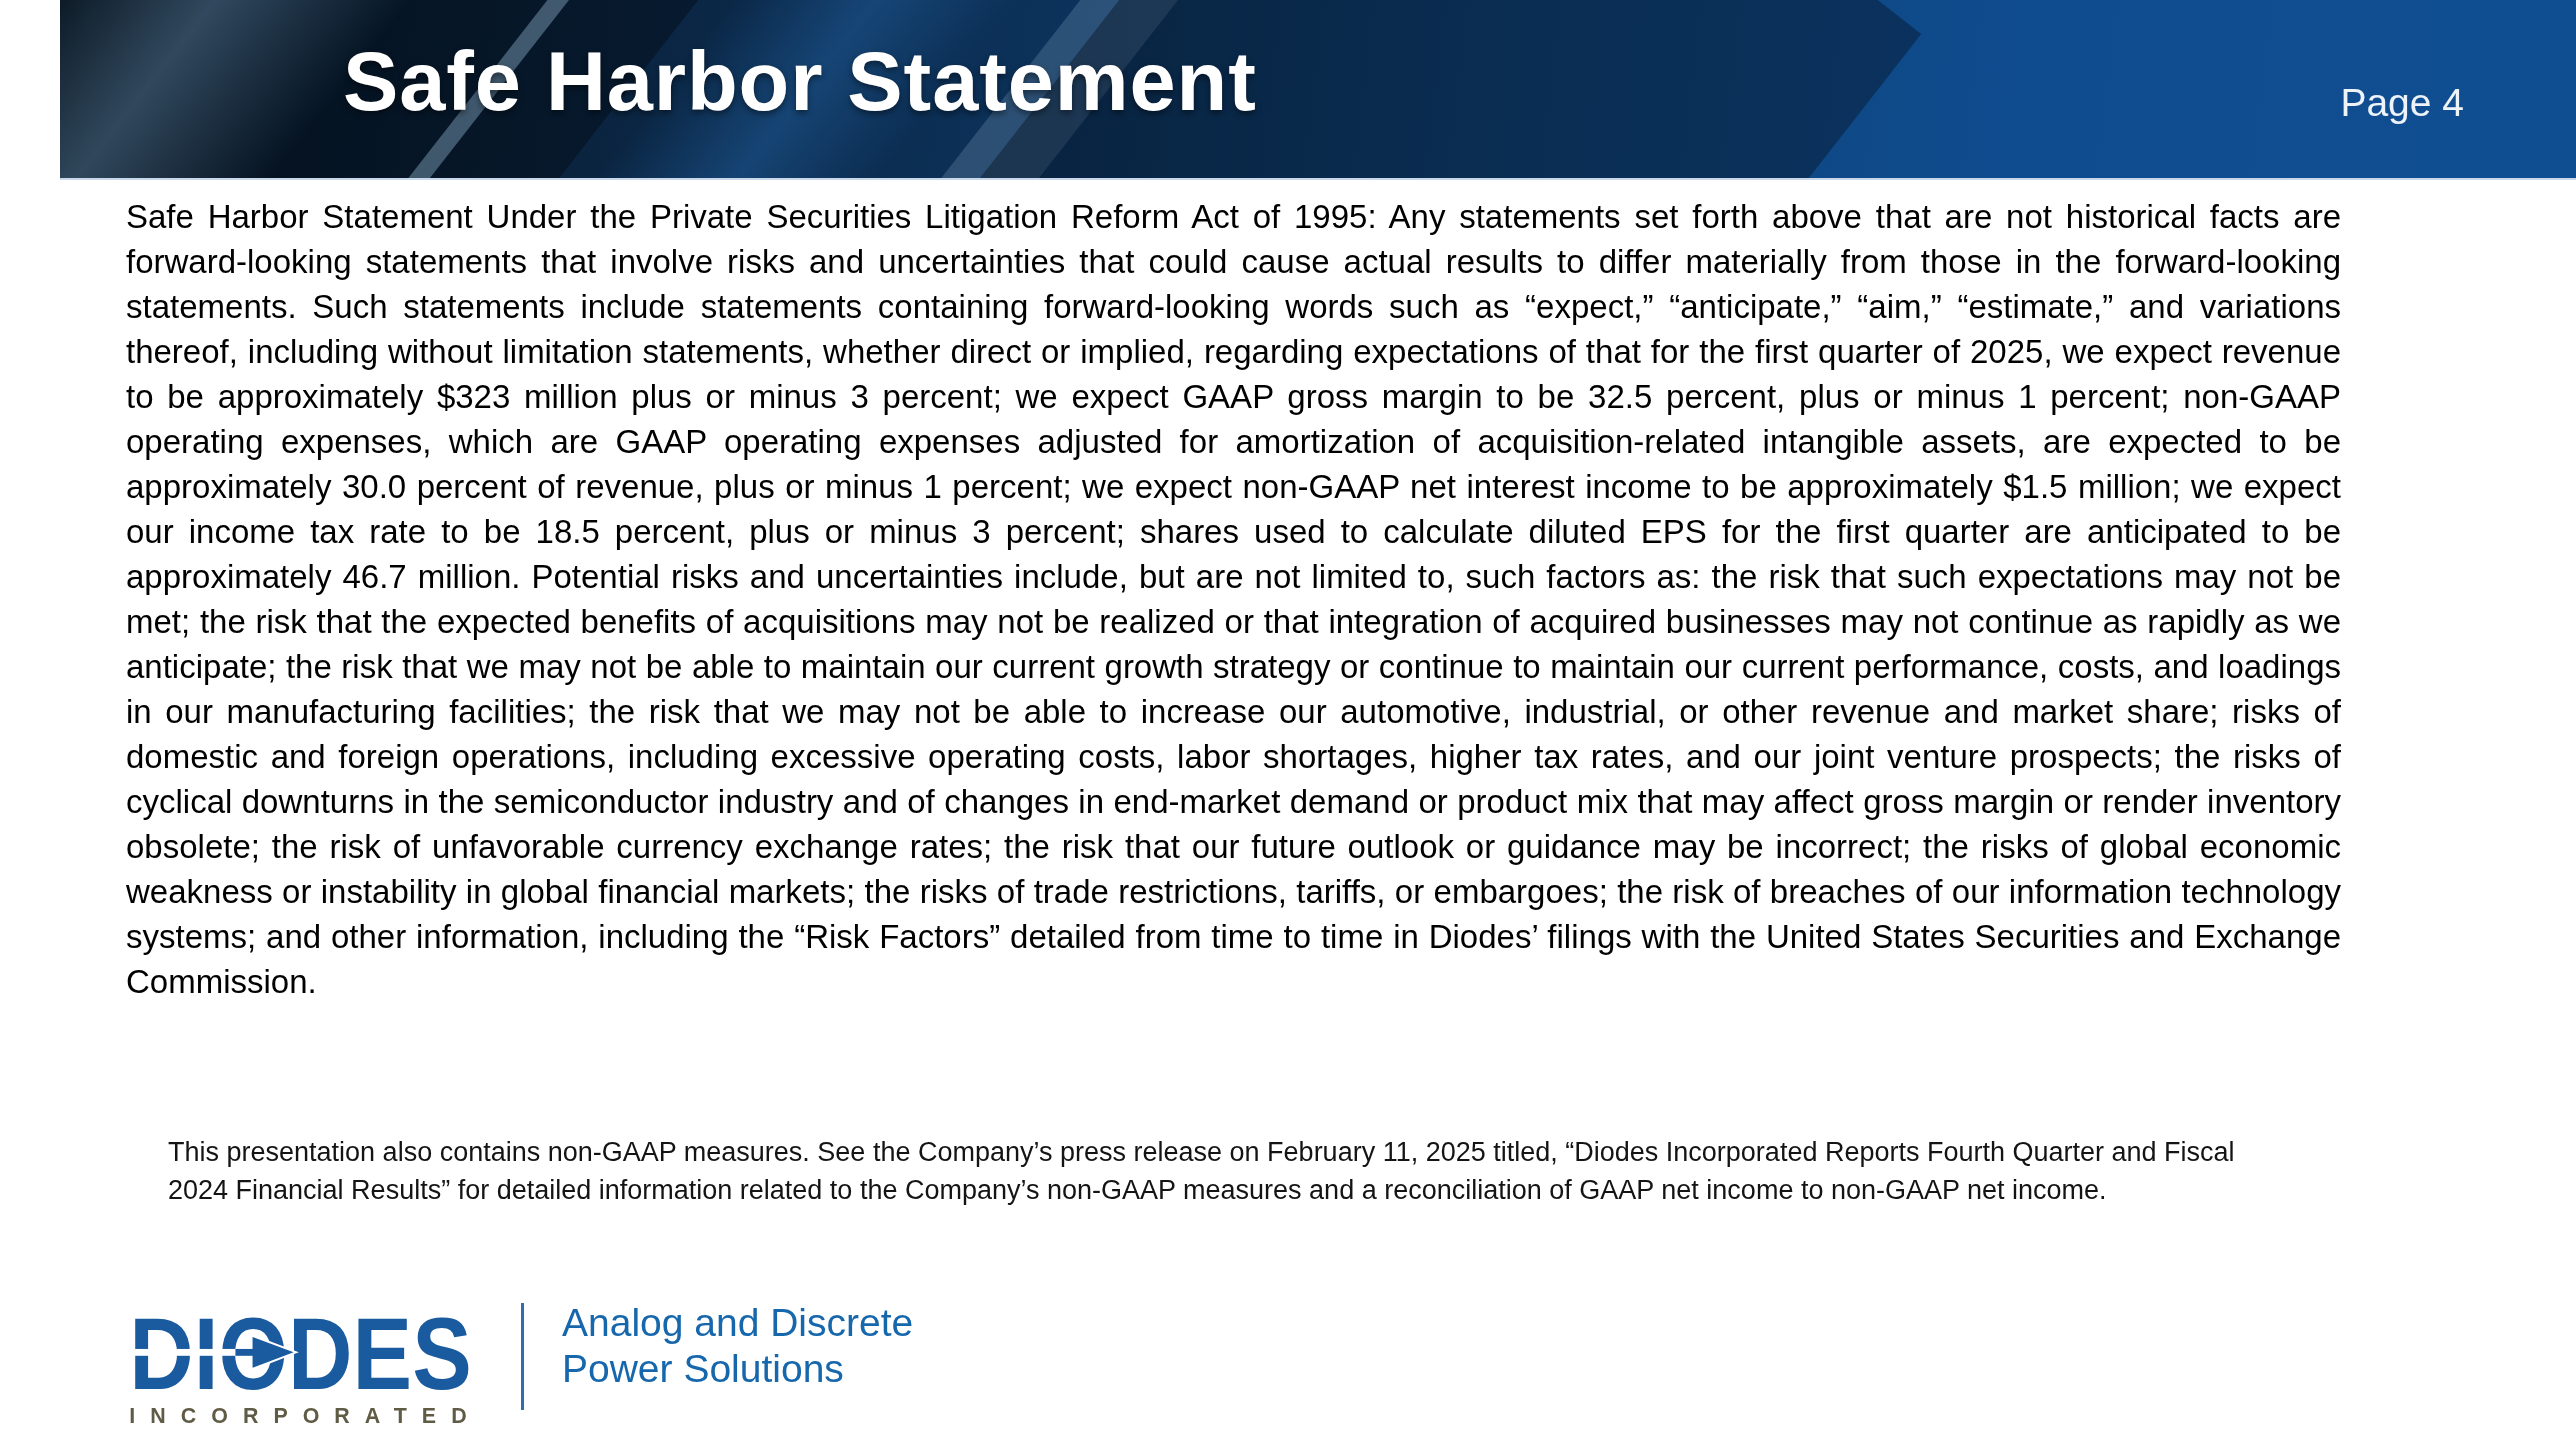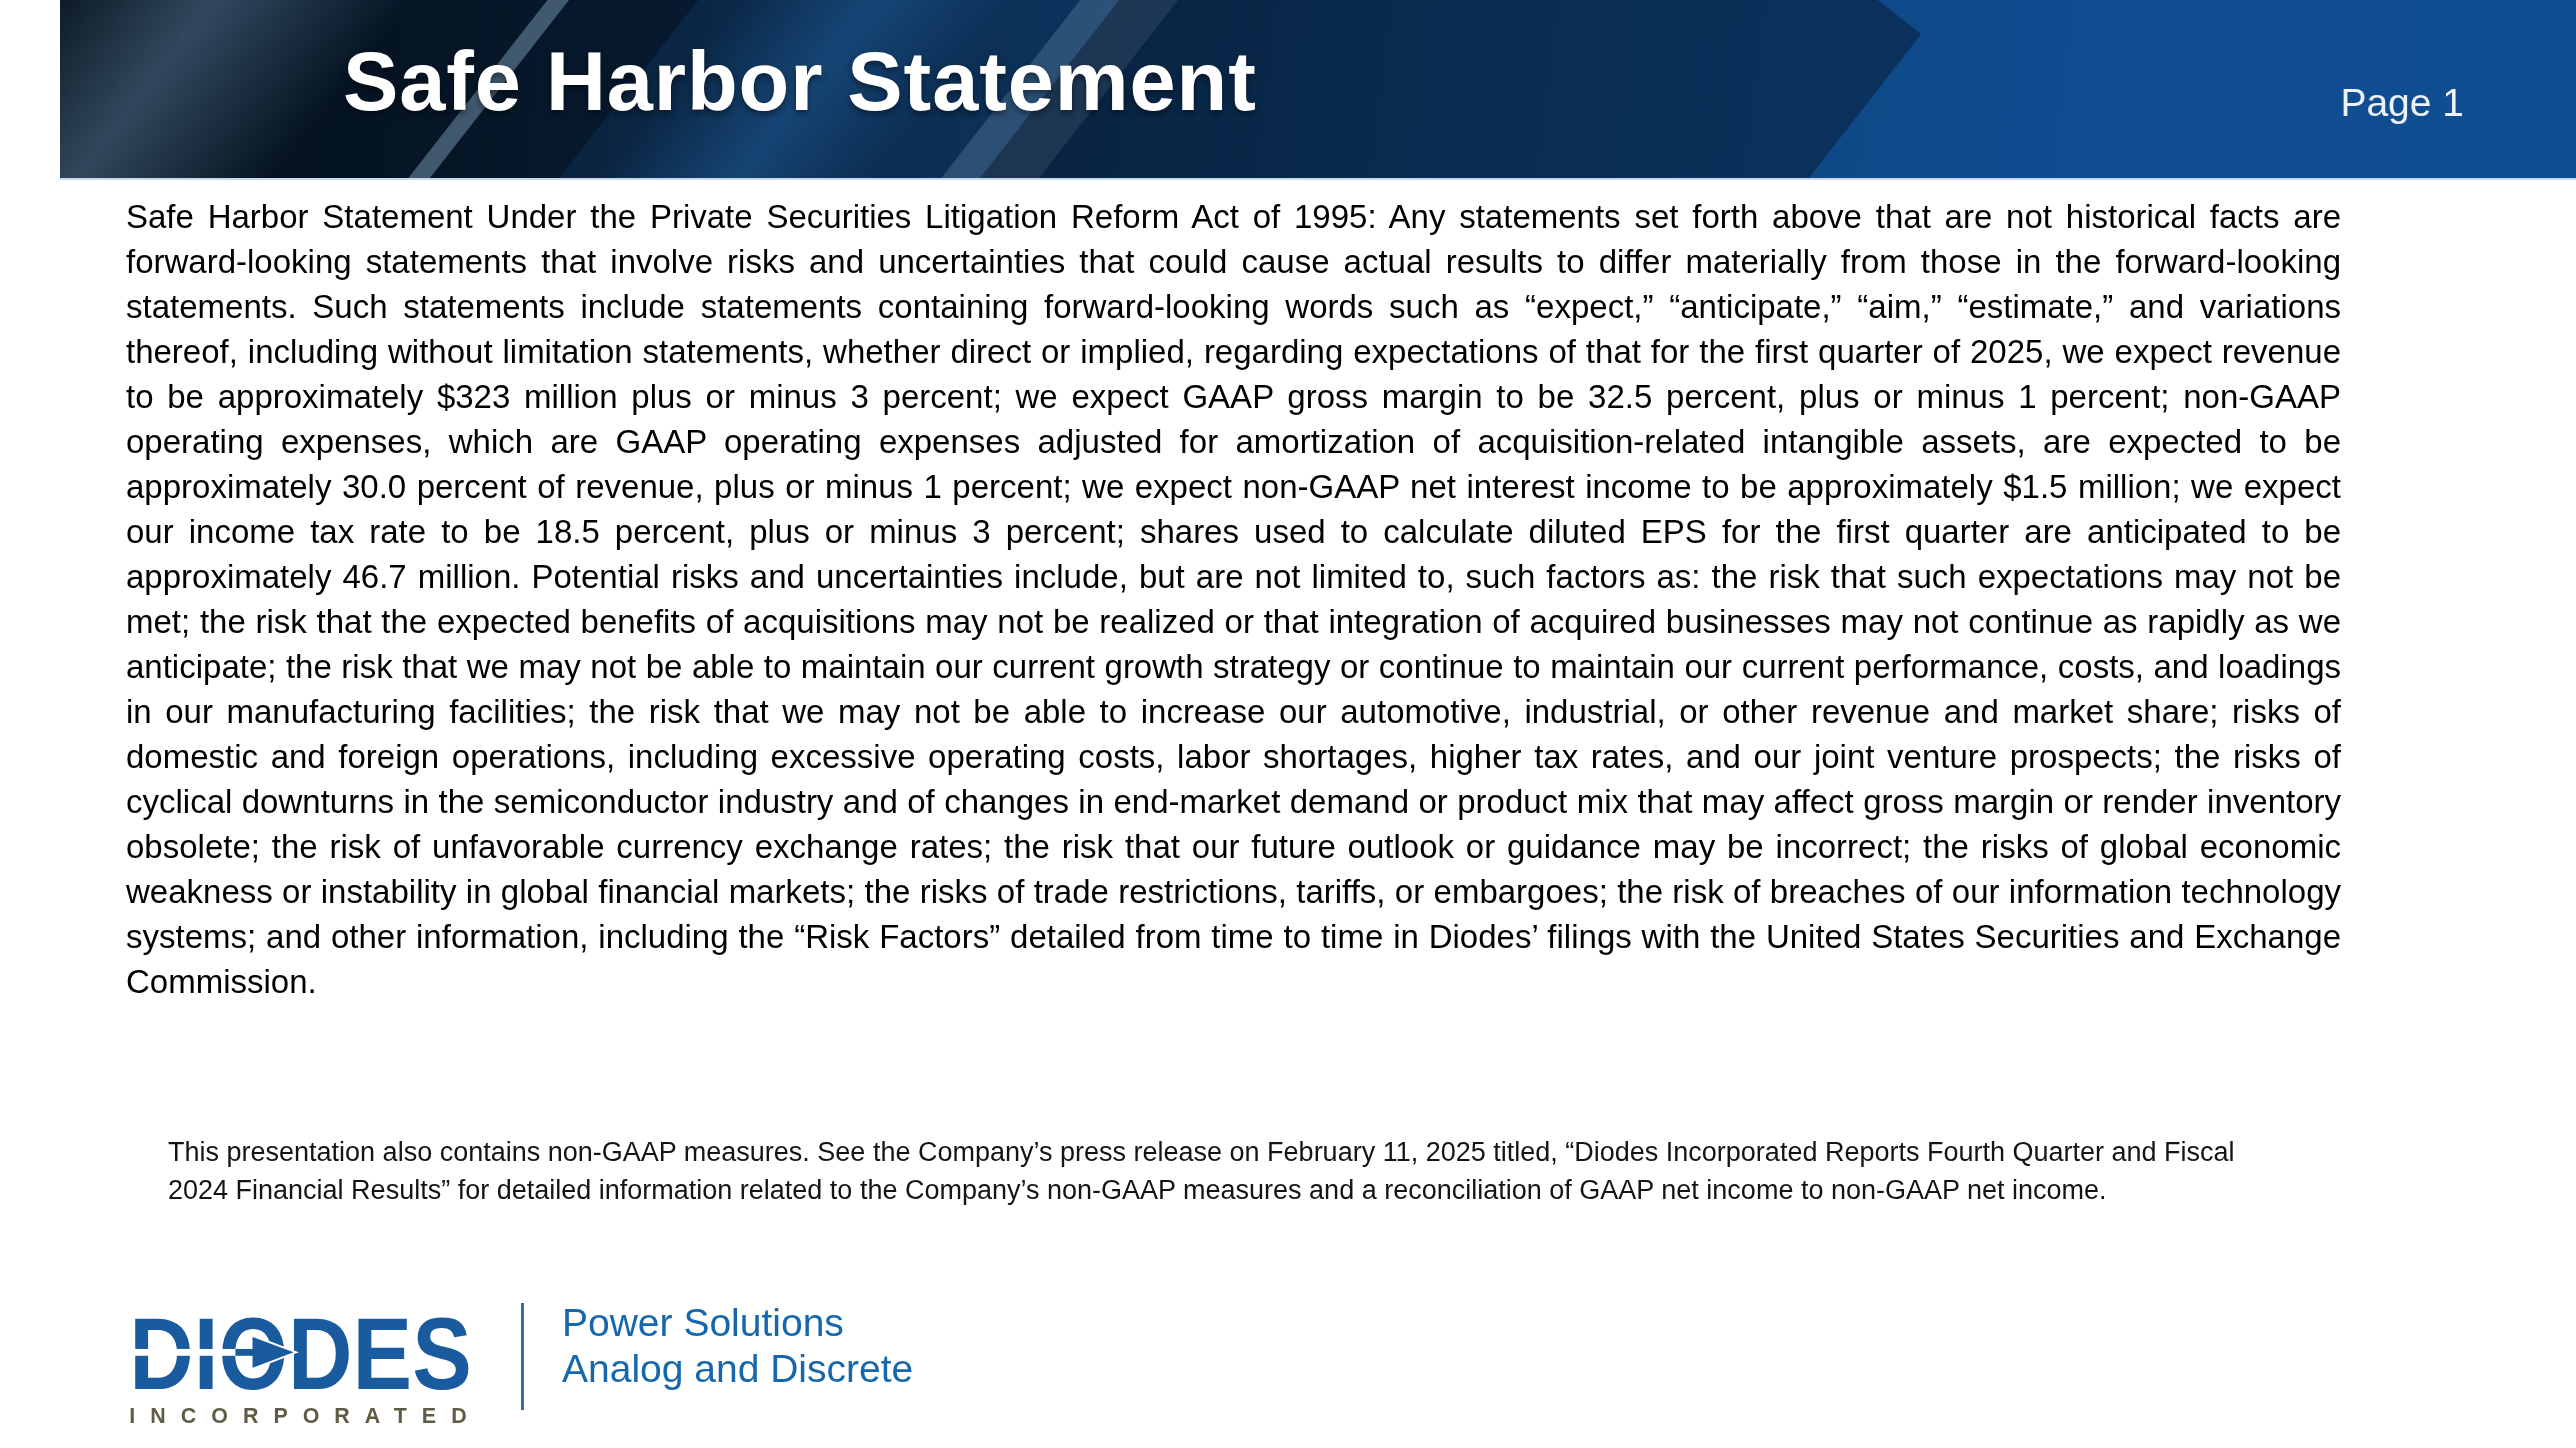--- a/index.html
+++ b/index.html
@@ -76,39 +76,39 @@
 <div class="slide">
 
   <div class="header">
     <div class="streak s6"></div>
     <div class="streak s1"></div>
     <div class="streak s2"></div>
     <div class="streak s3"></div>
     <div class="streak s4"></div>
     <div class="streak s5"></div>
     <div class="slide-title">Safe Harbor Statement</div>
-    <div class="page-label">Page 1</div>
+    <div class="page-label">Page 4</div>
   </div>
 
   <div class="safe-harbor">Safe Harbor Statement Under the Private Securities Litigation Reform Act of 1995: Any statements set forth above that are not historical facts are forward-looking statements that involve risks and uncertainties that could cause actual results to differ materially from those in the forward-looking statements. Such statements include statements containing forward-looking words such as “expect,” “anticipate,” “aim,” “estimate,” and variations thereof, including without limitation statements, whether direct or implied, regarding expectations of that for the first quarter of 2025, we expect revenue to be approximately $323 million plus or minus 3 percent; we expect GAAP gross margin to be 32.5 percent, plus or minus 1 percent; non-GAAP operating expenses, which are GAAP operating expenses adjusted for amortization of acquisition-related intangible assets, are expected to be approximately 30.0 percent of revenue, plus or minus 1 percent; we expect non-GAAP net interest income to be approximately $1.5 million; we expect our income tax rate to be 18.5 percent, plus or minus 3 percent; shares used to calculate diluted EPS for the first quarter are anticipated to be approximately 46.7 million. Potential risks and uncertainties include, but are not limited to, such factors as: the risk that such expectations may not be met; the risk that the expected benefits of acquisitions may not be realized or that integration of acquired businesses may not continue as rapidly as we anticipate; the risk that we may not be able to maintain our current growth strategy or continue to maintain our current performance, costs, and loadings in our manufacturing facilities; the risk that we may not be able to increase our automotive, industrial, or other revenue and market share; risks of domestic and foreign operations, including excessive operating costs, labor shortages, higher tax rates, and our joint venture prospects; the risks of cyclical downturns in the semiconductor industry and of changes in end-market demand or product mix that may affect gross margin or render inventory obsolete; the risk of unfavorable currency exchange rates; the risk that our future outlook or guidance may be incorrect; the risks of global economic weakness or instability in global financial markets; the risks of trade restrictions, tariffs, or embargoes; the risk of breaches of our information technology systems; and other information, including the “Risk Factors” detailed from time to time in Diodes’ filings with the United States Securities and Exchange Commission.</div>
 
   <div class="note">This presentation also contains non-GAAP measures. See the Company’s press release on February 11, 2025 titled, “Diodes Incorporated Reports Fourth Quarter and Fiscal 2024 Financial Results” for detailed information related to the Company’s non-GAAP measures and a reconciliation of GAAP net income to non-GAAP net income.</div>
 
   <svg class="logo-svg" viewBox="0 0 400 160" aria-hidden="true">
     <text x="0" y="110" textLength="400" lengthAdjust="spacingAndGlyphs" font-family="Liberation Sans, sans-serif" font-weight="bold" font-size="120" fill="#1a5a9e">DIODES</text>
     <g>
       <rect x="0" y="63" width="126" height="8" fill="#ffffff"></rect>
       <rect x="124" y="63" width="24" height="8" fill="#1a5a9e"></rect>
       <polygon points="146,47 198,67 146,87" fill="#ffffff"></polygon>
       <polygon points="144,49 192,67 144,85" fill="#1a5a9e"></polygon>
     </g>
     <text x="0" y="150" textLength="400" lengthAdjust="spacing" font-family="Liberation Sans, sans-serif" font-weight="bold" font-size="25" letter-spacing="6" fill="#5f5b45">INCORPORATED</text>
   </svg>
 
   <div class="logo-divider"></div>
 
   <div class="tagline">
+    <div>Analog and Discrete</div>
     <div>Power Solutions</div>
-    <div>Analog and Discrete</div>
   </div>
 
 </div>
 
 
 </body></html>

